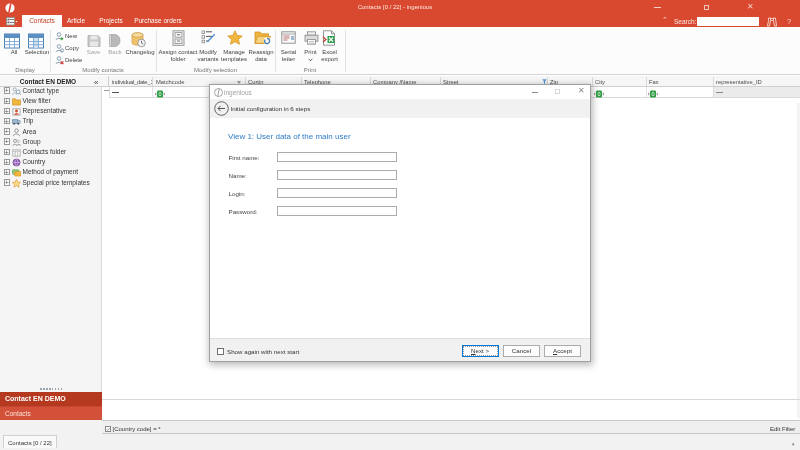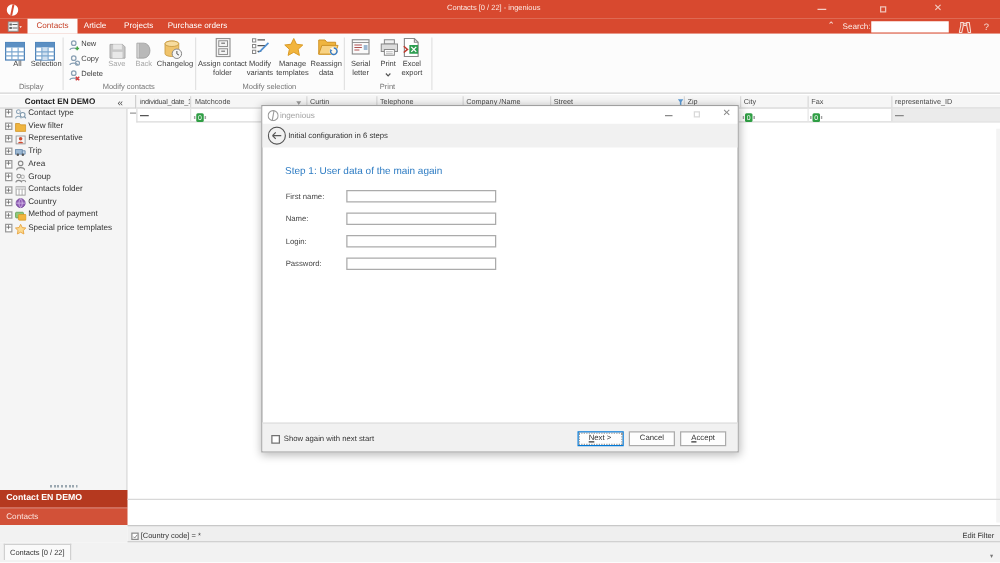--- a/index.html
+++ b/index.html
@@ -386,21 +386,21 @@
     <div class="abs" style="left:345.5px;top:4px;width:5px;height:5px;border:1px solid #d9d9d9;"></div>
     <div class="abs" style="left:368.5px;top:0.5px;font-size:8px;color:#8a8a8a;">✕</div>
   </div>
   <div id="dlg-head">
     <svg class="abs" style="left:4.5px;top:2px" width="15" height="15" viewBox="0 0 15 15">
       <circle cx="7.5" cy="7.5" r="6.8" fill="none" stroke="#555" stroke-width="0.9"></circle>
       <path d="M4 7.5 h7 M4 7.5 l2.6 -2.6 M4 7.5 l2.6 2.6" fill="none" stroke="#555" stroke-width="1"></path>
     </svg>
     <div class="abs" style="left:21px;top:6px;font-size:6.2px;color:#333;">Initial configuration in 6 steps</div>
   </div>
-  <div class="abs" style="left:18.5px;top:46.5px;font-size:8px;color:#2e7cc3;">Step 1: User data of the main again</div>
+  <div class="abs" style="left:18.5px;top:46.5px;font-size:8px;color:#2e7cc3;">View 1: User data of the main user</div>
   <div class="dlabel" style="top:69px;">First name:</div>
   <div class="dinput" style="top:67px;"></div>
   <div class="dlabel" style="top:87px;">Name:</div>
   <div class="dinput" style="top:85px;"></div>
   <div class="dlabel" style="top:105px;">Login:</div>
   <div class="dinput" style="top:103px;"></div>
   <div class="dlabel" style="top:123px;">Password:</div>
   <div class="dinput" style="top:121px;"></div>
   <div id="dlg-bottom">
     <div class="abs" style="left:7.5px;top:8.5px;width:7px;height:7px;background:#fff;border:1px solid #707070;"></div>

